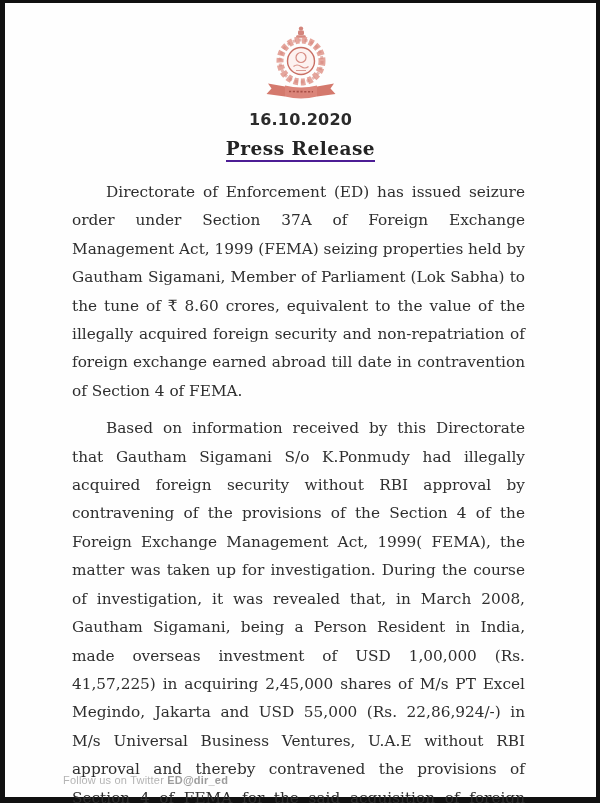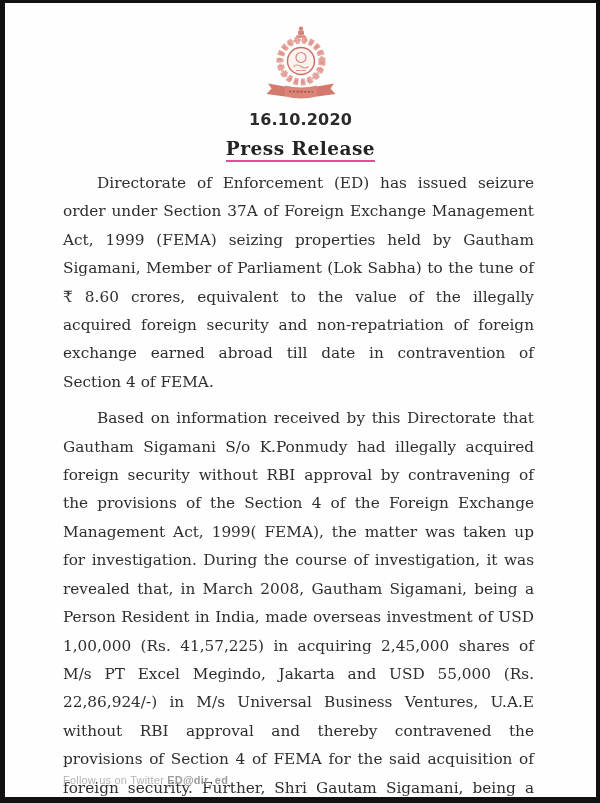--- a/index.html
+++ b/index.html
@@ -32,29 +32,29 @@
   .doc-heading {
     margin-top: 9px;
     text-align: center;
   }
   .doc-heading span {
     display: inline-block;
     font-family: "DejaVu Serif", serif;
     font-weight: bold;
     font-size: 18.5px;
     color: #232323;
-    border-bottom: 2px solid #ec4899;
+    border-bottom: 2px solid #4c1d95;
     padding-bottom: 1px;
     letter-spacing: 0.5px;
   }
   .content {
     padding: 7px 62px 0 58px;
   }
   .content p {
-    margin: 0;
+    margin: 9px;
     font-family: "DejaVu Serif", serif;
     font-size: 15.3px;
     line-height: 28.4px;
     color: #2e2e2e;
     text-align: justify;
     text-indent: 34px;
   }
   .content p + p { margin-top: 8px; }
   .footer {
     position: absolute;

